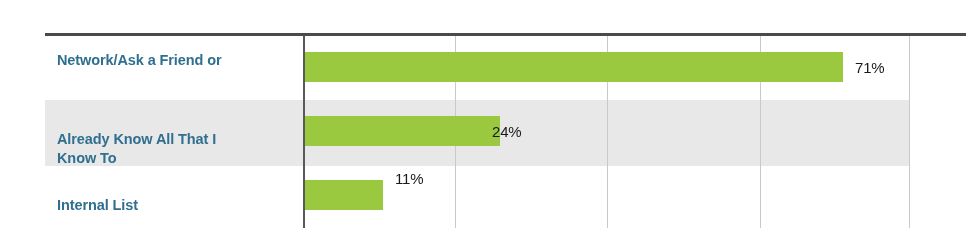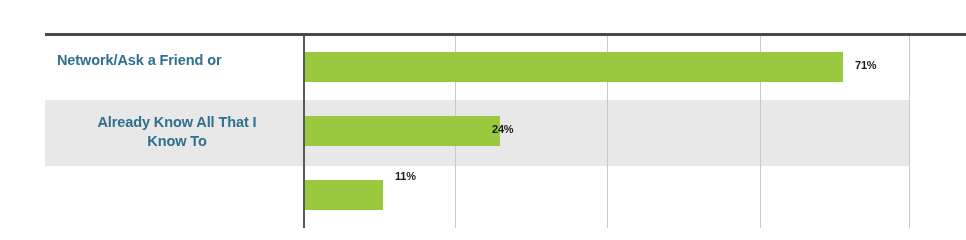--- a/index.html
+++ b/index.html
@@ -68,22 +68,22 @@
   }
   .bar {
     position: absolute;
     left: 305px;
     height: 30px;
     background: #9ac93f;
   }
   .bar-value {
     position: absolute;
     color: #1a1a1a;
-    font-size: 11px;
-    font-weight: bold;
+    font-size: 15px;
+    font-weight: normal;
     letter-spacing: -0.2px;
   }
 </style>
 </head>
 <body>
 
 <div id="chart-root">
 
   <div class="row-band" style="top:100px; height:66px;"></div>
 
@@ -98,29 +98,30 @@
 
   <div class="bar-row" style="top:44px;">
     <div class="cat-label" style="top:7px;">
       <span>Network/Ask a Friend or</span><br>
     </div>
     <div class="bar" style="top:8px; width:538px;"></div>
     <div class="bar-value" style="left:855px; top:15px;">71%</div>
   </div>
 
   <div class="bar-row" style="top:108px;">
-    <div class="cat-label" style="top:5px;text-align:center;">
+    <div class="cat-label" style="top:22px;">
       <span>Already Know All That I</span><br>
       <span>Know To</span>
     </div>
     <div class="bar" style="top:8px; width:195px;"></div>
     <div class="bar-value" style="left:492px; top:15px;">24%</div>
   </div>
 
   <div class="bar-row" style="top:170px;">
     <div class="cat-label" style="top:7px;">
       <br>
+      <span>Internal List</span>
     </div>
     <div class="bar" style="top:10px; width:78px;"></div>
     <div class="bar-value" style="left:395px; top:0;">11%</div>
   </div>
 
 </div>
 
 </body></html>

